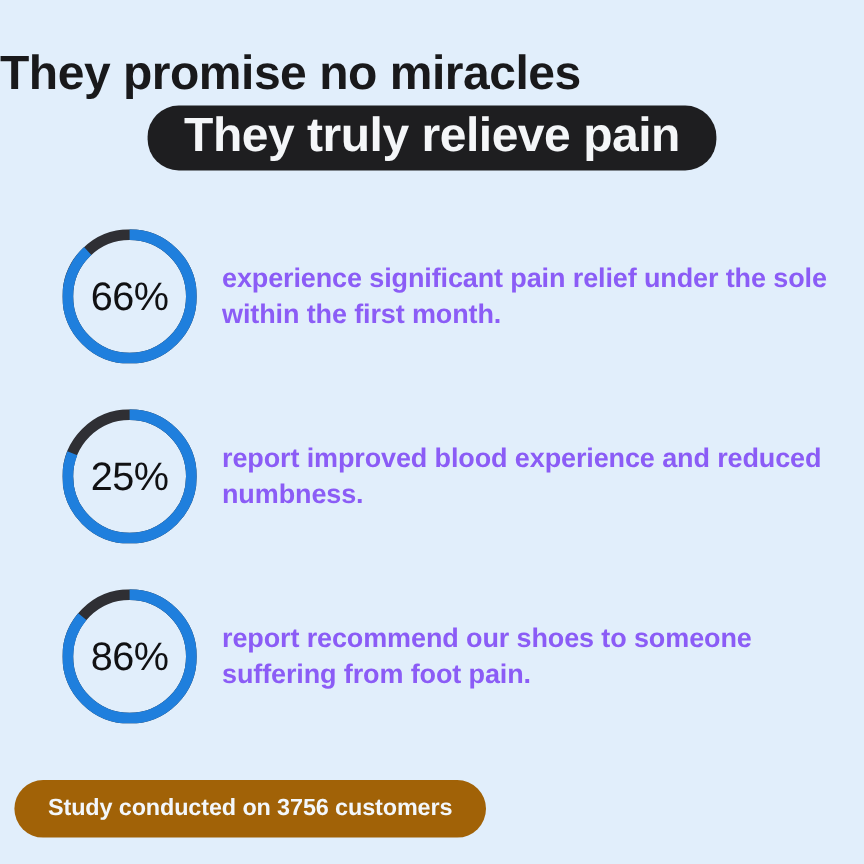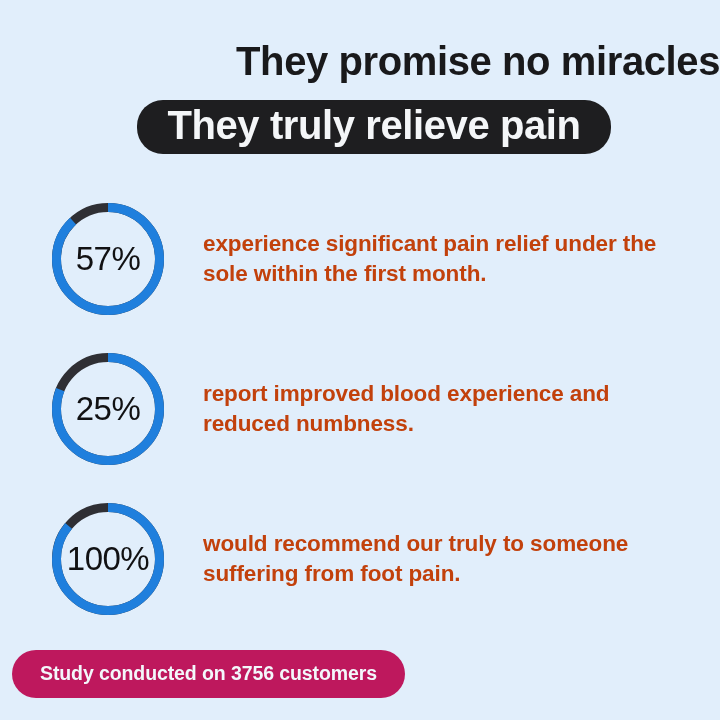--- a/index.html
+++ b/index.html
@@ -18,33 +18,32 @@
   .page {
     width: 720px;
     height: 720px;
     position: relative;
     box-sizing: border-box;
   }
 
   
   .headline {
     padding-top: 38px;
-    text-align: right;
-    padding-left: 28px;
+    text-align: left;
   }
   .headline-line1 {
     font-size: 40px;
     font-weight: bold;
     color: #19191b;
     letter-spacing: -0.4px;
     line-height: 46px;
     white-space: nowrap;
   }
   .headline-pill-wrap {
-    margin-top: 16px;
+    margin-top: 4px;
     display: flex;
     justify-content: center;
   }
   .headline-pill {
     background: #1e1e20;
     color: #f4f6f8;
     font-size: 40px;
     font-weight: bold;
     letter-spacing: -0.4px;
     line-height: 48px;
@@ -93,24 +92,24 @@
     width: 112px;
     height: 112px;
     display: flex;
     align-items: center;
     justify-content: center;
     font-size: 33px;
     color: #111113;
     letter-spacing: -0.5px;
   }
   .stat-text {
-    margin-left: 39px;
+    margin-left: 21px;
     font-size: 22.5px;
     font-weight: bold;
-    color: #c2410c;
+    color: #8b5cf6;
     line-height: 30px;
     letter-spacing: -0.1px;
     max-width: 512px;
   }
 
   
   .footer {
     position: absolute;
     left: 12px;
     bottom: 22px;
@@ -140,21 +139,21 @@
   </div>
 
   <div class="stats">
 
     <div class="stat-row">
       <div class="ring">
         <svg viewBox="0 0 112 112">
           <circle class="ring-track" cx="56" cy="56" r="51.5" style="stroke: rgb(47, 47, 52);"></circle>
           <circle class="ring-value" cx="56" cy="56" r="51.5" transform="rotate(-90 56 56)" stroke-dasharray="284.75395812137884 323.5840433197487" style="stroke: rgb(31, 127, 221);"></circle>
         </svg>
-        <div class="ring-label">57%</div>
+        <div class="ring-label">66%</div>
       </div>
       <div class="stat-text">experience significant pain relief under the sole within the first month.</div>
     </div>
 
     <div class="stat-row">
       <div class="ring">
         <svg viewBox="0 0 112 112">
           <circle class="ring-track" cx="56" cy="56" r="51.5" style="stroke: rgb(47, 47, 52);"></circle>
           <circle class="ring-value" cx="56" cy="56" r="51.5" transform="rotate(-90 56 56)" stroke-dasharray="262.10307508899643 323.5840433197487" style="stroke: rgb(31, 127, 221);"></circle>
         </svg>
@@ -162,24 +161,24 @@
       </div>
       <div class="stat-text">report improved blood experience and reduced numbness.</div>
     </div>
 
     <div class="stat-row">
       <div class="ring">
         <svg viewBox="0 0 112 112">
           <circle class="ring-track" cx="56" cy="56" r="51.5" style="stroke: rgb(47, 47, 52);"></circle>
           <circle class="ring-value" cx="56" cy="56" r="51.5" transform="rotate(-90 56 56)" stroke-dasharray="278.28227725498385 323.5840433197487" style="stroke: rgb(31, 127, 221);"></circle>
         </svg>
-        <div class="ring-label">100%</div>
+        <div class="ring-label">86%</div>
       </div>
-      <div class="stat-text">would recommend our truly to someone suffering from foot pain.</div>
+      <div class="stat-text">report recommend our shoes to someone suffering from foot pain.</div>
     </div>
 
   </div>
 
   <div class="footer">
-    <div class="footer-banner" style="background: #be185d; margin-top: 40px;">Study conducted on 3756 customers</div>
+    <div class="footer-banner" style="background: #a16207; margin-top: 40px;">Study conducted on 3756 customers</div>
   </div>
 
 </div>
 
 </body></html>

